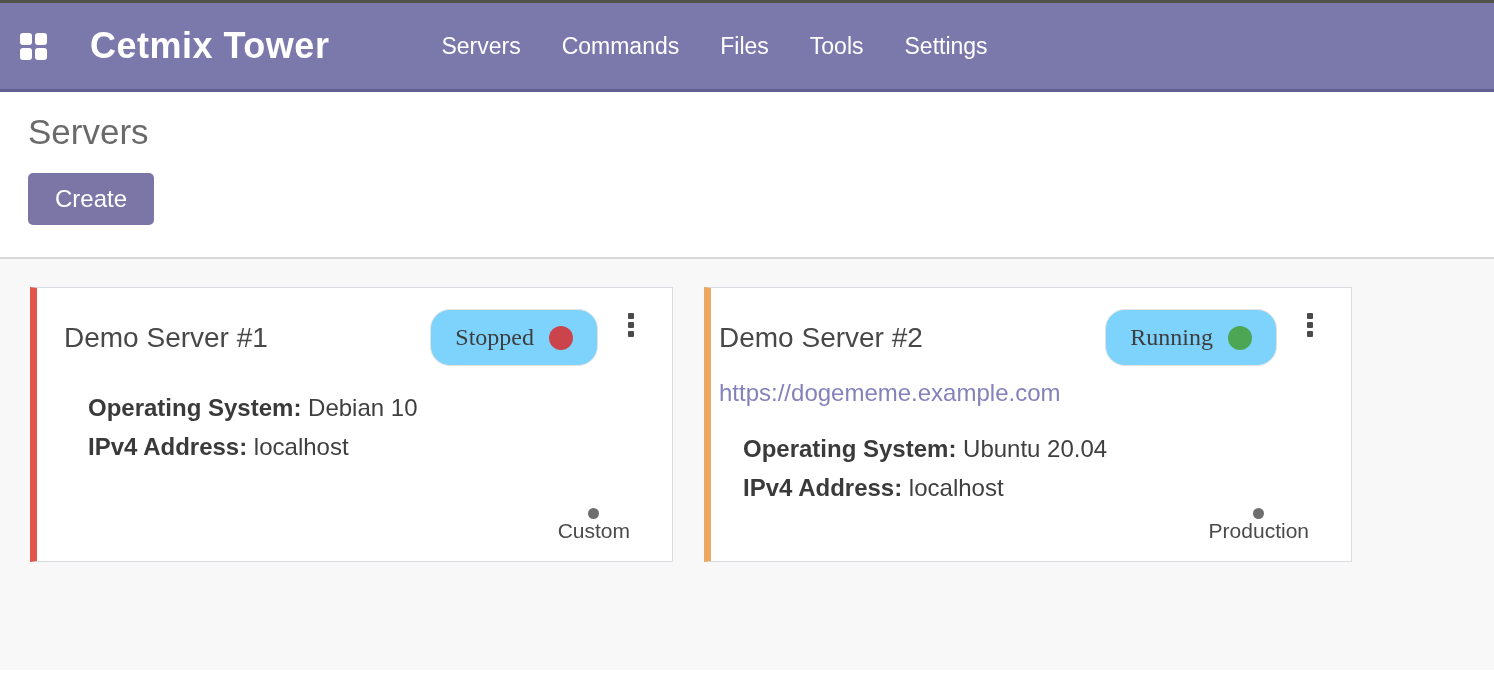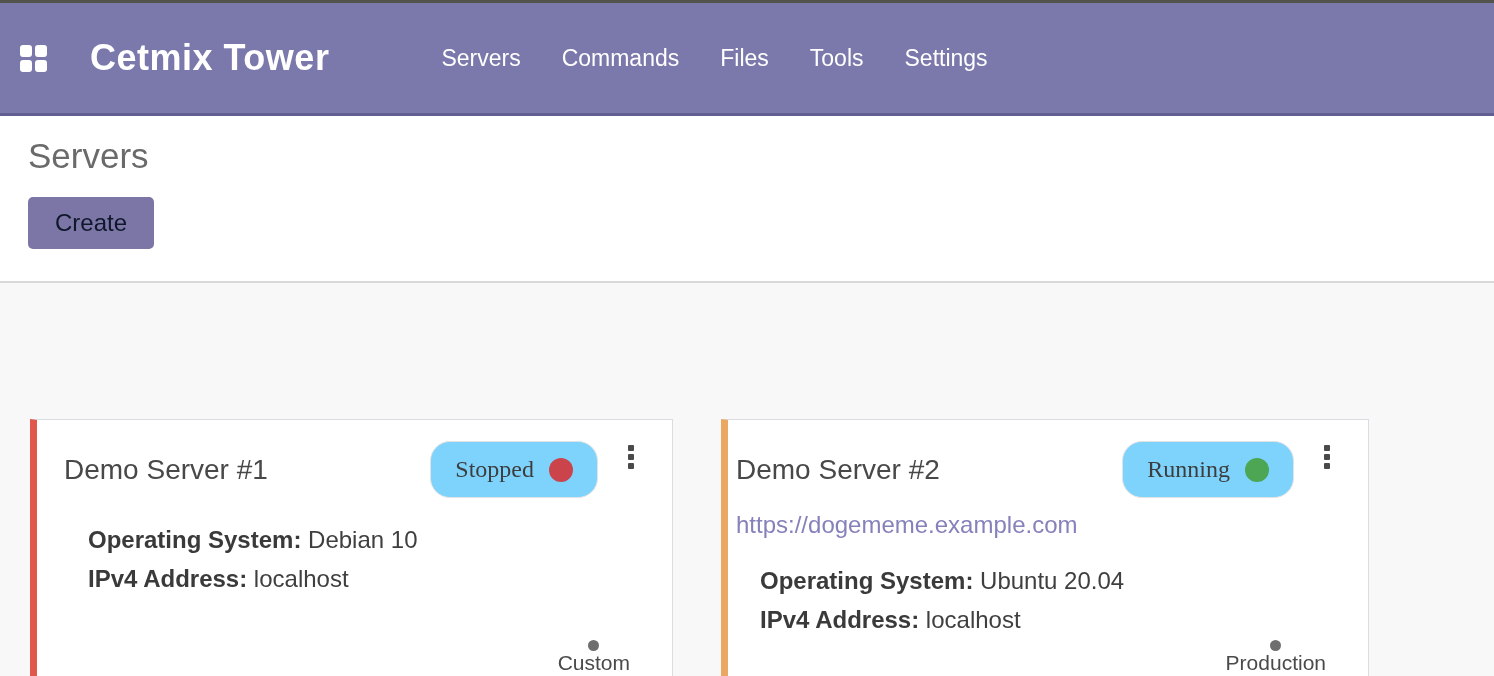--- a/index.html
+++ b/index.html
@@ -5,21 +5,21 @@
   * { box-sizing: border-box; margin: 0; padding: 0; }
   html, body {
     width: 1494px; height: 676px;
     font-family: "Liberation Sans", "DejaVu Sans", sans-serif;
     background: #ffffff;
     overflow: hidden;
   }
 
   
   .navbar {
-    height: 116px;
+    height: 92px;
     background: var(--navbar, #7b78ab);
     border-top: 3px solid #53534e;
     border-bottom: 3px solid var(--navbar_border, #615e92);
     display: flex;
     align-items: center;
   }
   .apps-btn {
     width: 40px; height: 40px;
     margin-left: 13px;
     display: grid;
@@ -63,38 +63,38 @@
     height: 167px;
   }
   .page-title {
     font-size: 35px;
     font-weight: 400;
     color: #6a6a6a;
   }
   .create-btn {
     margin-top: 21px;
     background: var(--accent, #7c76a7);
-    color: #0f172a;
+    color: #ffffff;
     border: none;
     border-radius: 5px;
     font-family: inherit;
     font-size: 24px;
     padding: 12px 27px;
     cursor: pointer;
     display: inline-block;
   }
 
   
   .kanban {
     background: var(--page_bg, #f8f8f8);
     height: 411px;
     padding: 28px 0 0 30px;
     display: flex;
-    column-gap: 48px;
-    align-items: flex-end;
+    column-gap: 31px;
+    align-items: flex-start;
   }
   .card {
     background: #ffffff;
     border: 1px solid #d9dce0;
     border-left-width: 7px;
     border-left-style: solid;
     height: 275px;
     display: flex;
     flex-direction: column;
     padding: 21px 0 18px 27px;

